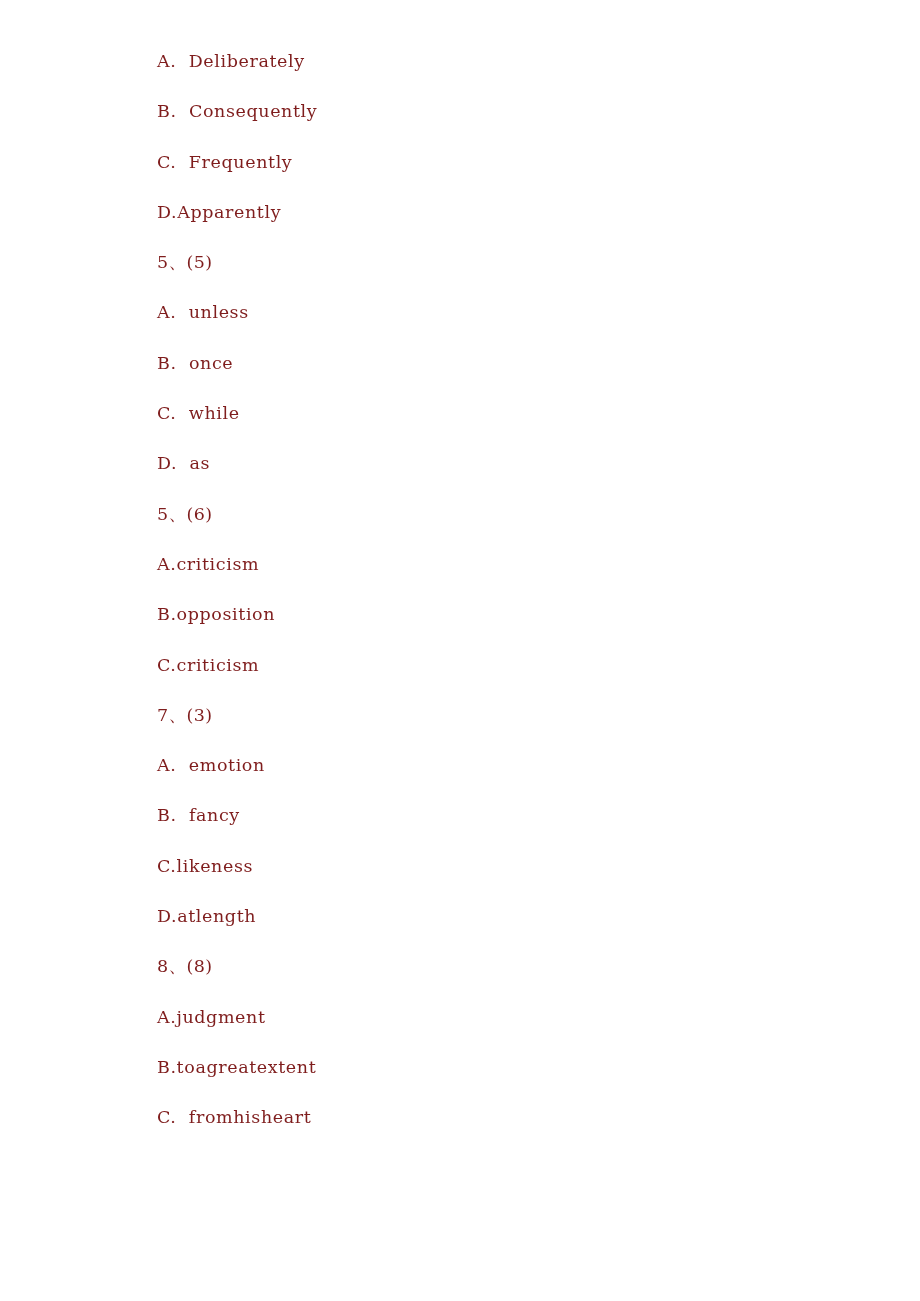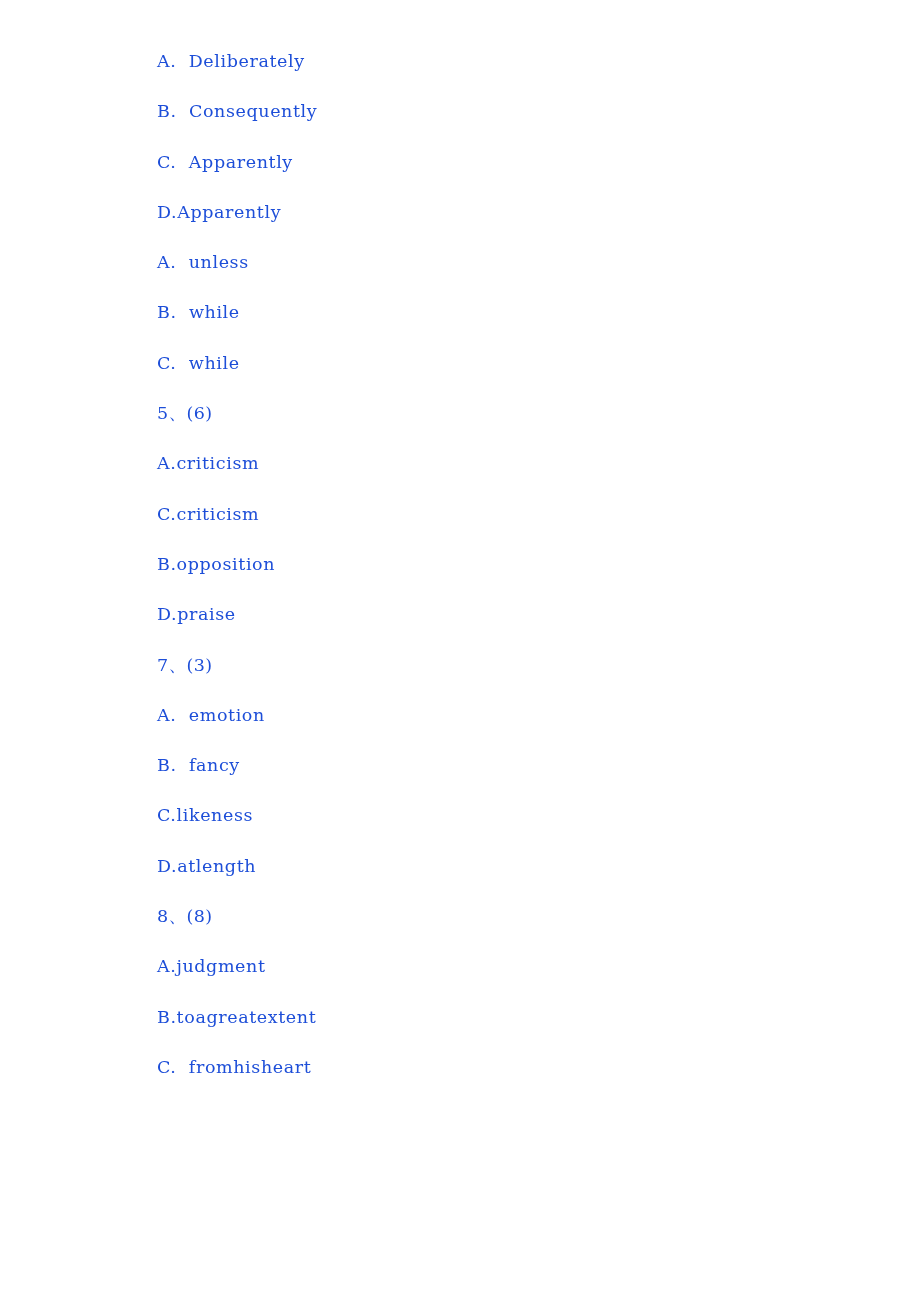--- a/index.html
+++ b/index.html
@@ -27,21 +27,21 @@
     left: 157px;
     top: 36px;
     width: 640px;
   }
 
   
   .doc-line {
     height: 50.3px;
     line-height: 50.3px;
     font-size: 17.5px;
-    color: #1d4ed8;
+    color: #7f1d1d;
     letter-spacing: 0.6px;
     white-space: pre;
     font-family: "DejaVu Serif", "Liberation Serif", serif;
   }
 
   
   .doc-line.question-line {
     font-size: 17.5px;
     letter-spacing: 0.4px;
   }
@@ -51,32 +51,33 @@
   }
 </style>
 </head>
 <body>
 
 <div class="page" style="background: rgb(255, 255, 255); color: rgb(43, 43, 43);">
   <div class="doc-body">
 
     <div class="doc-line option-line">A.  Deliberately</div>
     <div class="doc-line option-line">B.  Consequently</div>
-    <div class="doc-line option-line">C.  Apparently</div>
+    <div class="doc-line option-line">C.  Frequently</div>
     <div class="doc-line option-line">D.Apparently</div>
 
+    <div class="doc-line question-line">5、(5)</div>
     <div class="doc-line option-line">A.  unless</div>
-    <div class="doc-line option-line">B.  while</div>
+    <div class="doc-line option-line">B.  once</div>
     <div class="doc-line option-line">C.  while</div>
+    <div class="doc-line option-line">D.  as</div>
 
     <div class="doc-line question-line">5、(6)</div>
     <div class="doc-line option-line">A.criticism</div>
+    <div class="doc-line option-line">B.opposition</div>
     <div class="doc-line option-line">C.criticism</div>
-    <div class="doc-line option-line">B.opposition</div>
-    <div class="doc-line option-line">D.praise</div>
 
     <div class="doc-line question-line">7、(3)</div>
     <div class="doc-line option-line">A.  emotion</div>
     <div class="doc-line option-line">B.  fancy</div>
     <div class="doc-line option-line">C.likeness</div>
     <div class="doc-line option-line">D.atlength</div>
 
     <div class="doc-line question-line">8、(8)</div>
     <div class="doc-line option-line">A.judgment</div>
     <div class="doc-line option-line">B.toagreatextent</div>

